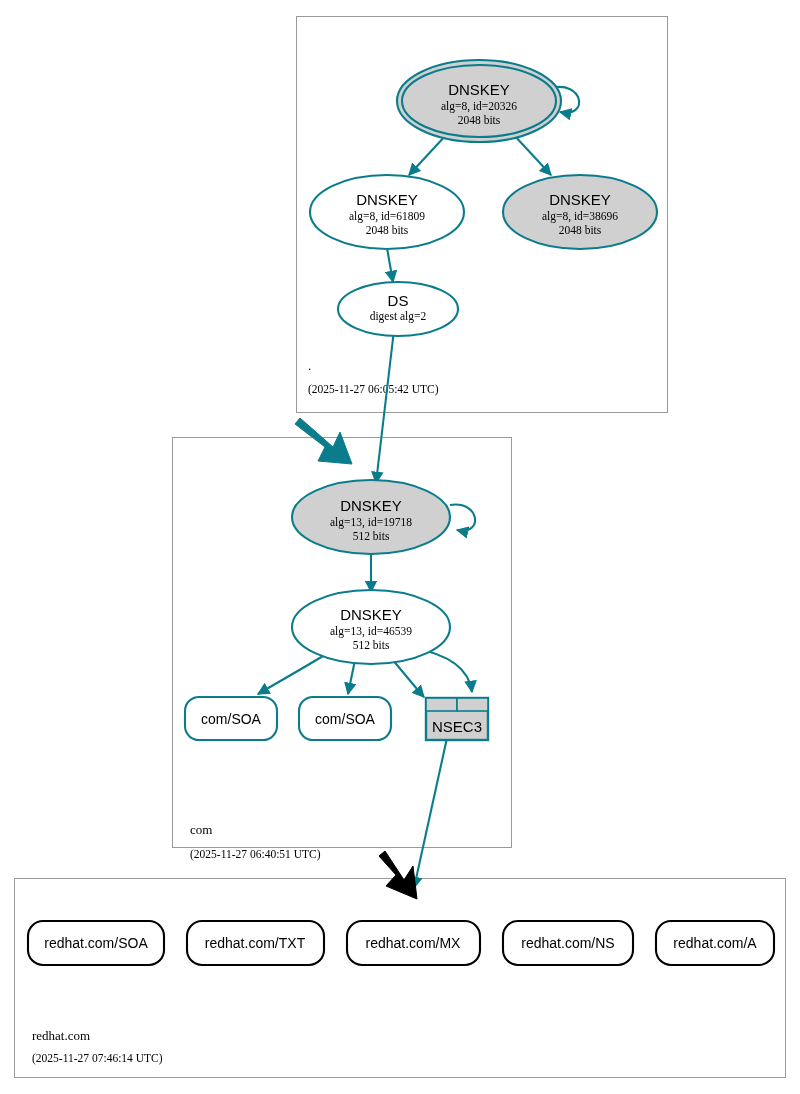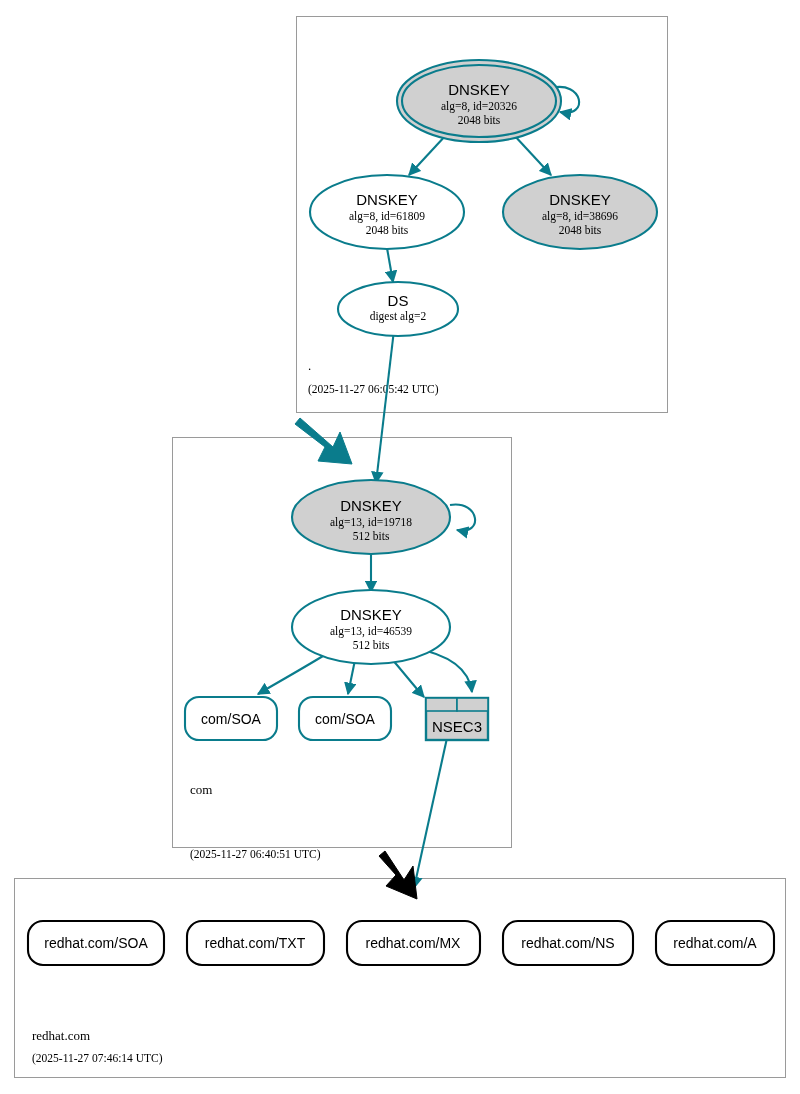--- a/index.html
+++ b/index.html
@@ -75,21 +75,21 @@
 
   <div class="zone-box" style="left:296px; top:16px; width:372px; height:397px;"></div>
 
   <div class="zone-box" style="left:172px; top:437px; width:340px; height:411px;"></div>
 
   <div class="zone-box" style="left:14px; top:878px; width:772px; height:200px;"></div>
 
   <div class="zone-label" style="left:308px; top:358px;">.</div>
   <div class="zone-ts" style="left:308px; top:383px;text-align:center;">(2025-11-27 06:05:42 UTC)</div>
 
-  <div class="zone-label" style="left:190px; top:782px;">com</div>
+  <div class="zone-label" style="left:190px; top:822px;">com</div>
   <div class="zone-ts" style="left:190px; top:822px;margin-top:26px;">(2025-11-27 06:40:51 UTC)</div>
 
   <div class="zone-label" style="left:32px; top:1028px;font-family:Liberation Serif, serif;">redhat.com</div>
   <div class="zone-ts" style="left:32px; top:1052px;">(2025-11-27 07:46:14 UTC)</div>
 
   <svg class="layer" viewBox="0 0 800 1094">
     <defs>
       <marker id="arrow-teal" viewBox="0 0 10 10" refX="9" refY="5" markerWidth="6" markerHeight="6" orient="auto-start-reverse">
         <path d="M 0 0 L 10 5 L 0 10 z" fill="#0a7c8c"></path>
       </marker>

